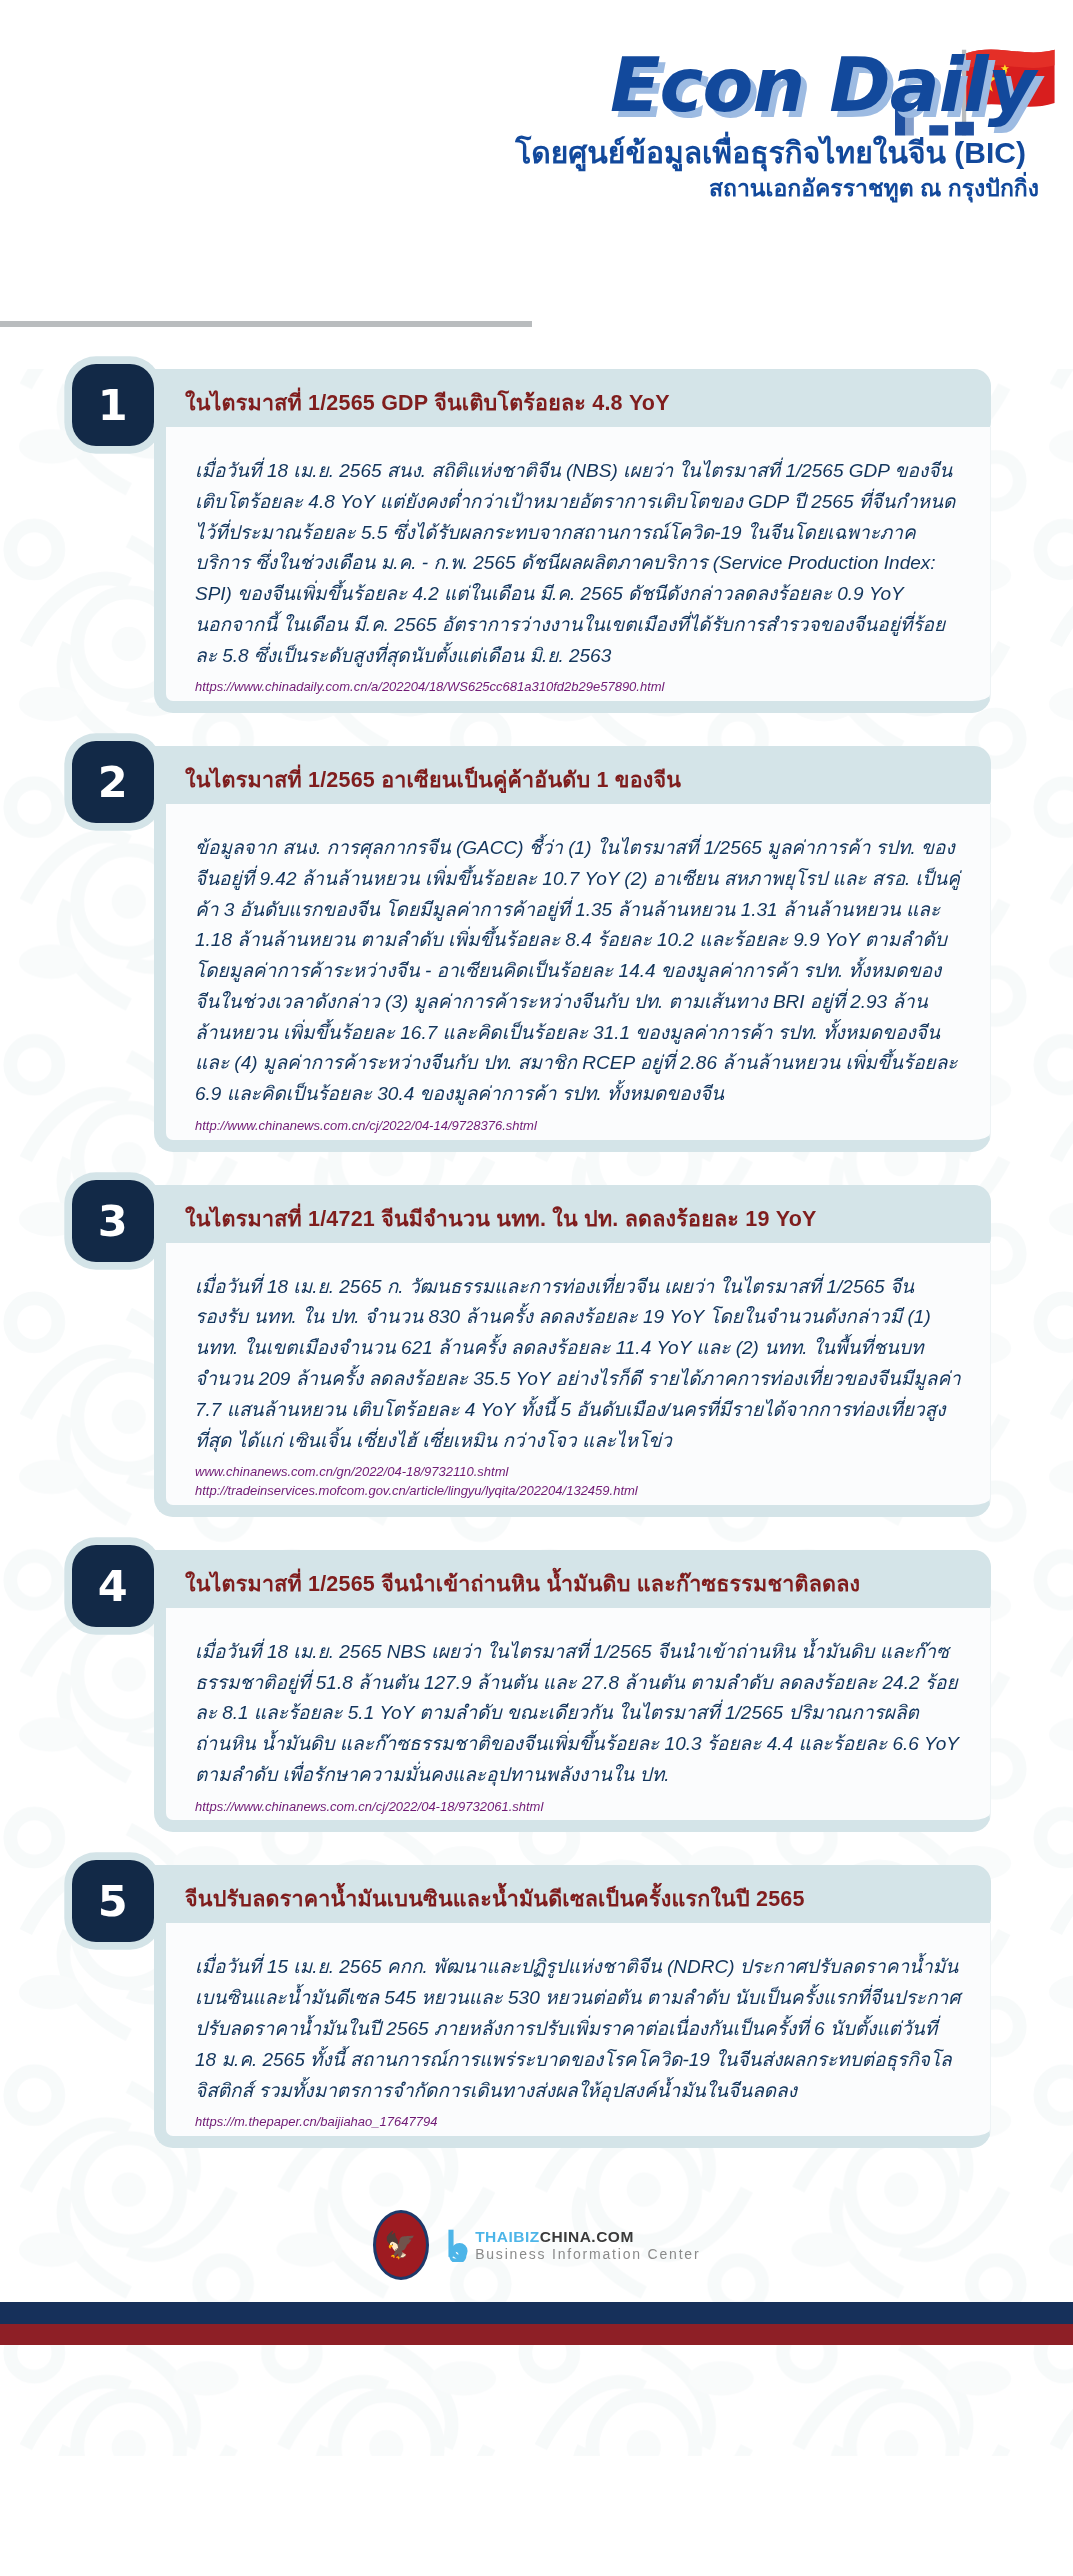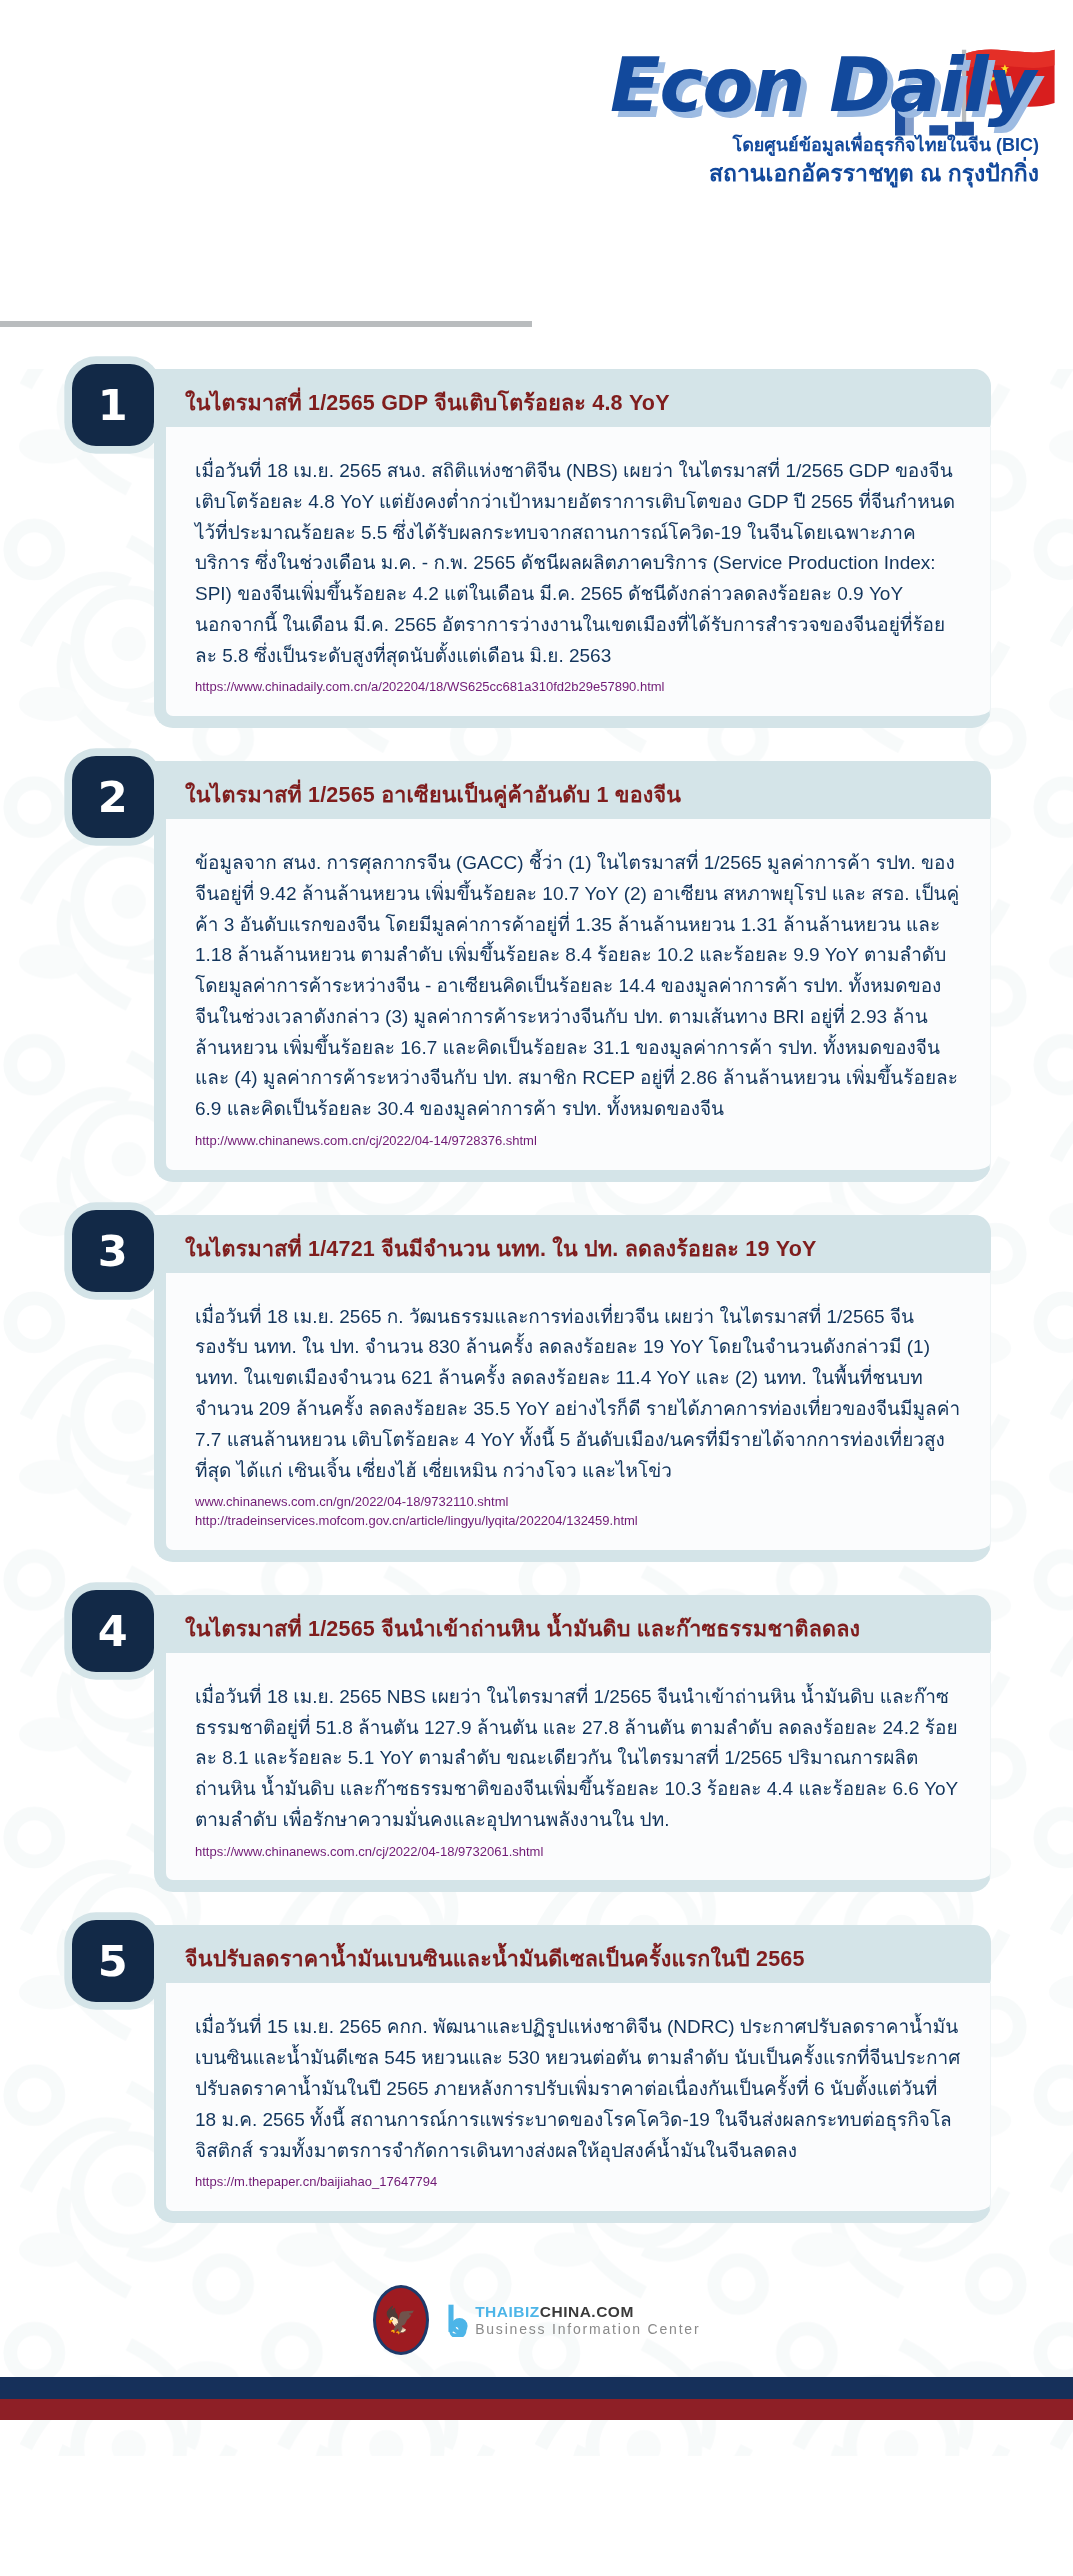--- a/index.html
+++ b/index.html
@@ -44,24 +44,24 @@
     font-weight:bold;
     font-size:74px;
     line-height:0.98;
     letter-spacing:-0.9px;
     color:#12499c;
     text-shadow:6px 6px 0 #9dbbe2;
     margin:4px;
     font-style:italic;
   }
   .brand-sub1{
-    font-size:18px;
+    font-size:30px;
     font-weight:bold;
     color:#12499c;
-    margin:12px 0 0 0;
+    margin:12px 13px 0 0;
     line-height:1.25;
   }
   .brand-sub2{
     font-size:23px;
     font-weight:bold;
     color:#12499c;
     margin:2.6px 0 0 0;
     line-height:1.25;
     text-align:right;
   }
@@ -127,24 +127,25 @@
   }
   .card-body{
     background:#fbfcfd;
     border-left:12px solid #d4e4e8;
     border-bottom:12px solid #d4e4e8;
     border-right:1.7px solid #eef3f5;
     border-bottom-left-radius:19px;
     border-bottom-right-radius:19px;
     margin-left:72px;
     margin-top:-12px;
-    padding:29px 29px 19px 29px;
+    padding:29px 29px 4px 29px;
     box-sizing:border-box;
     position:relative;
     z-index:1;
+    font-style:italic;
   }
   .card-text{
     font-size:19px;
     line-height:1.62;
     color:#12355c;
     margin:0;
   }
   .card-links{ margin-top:6.9px; }
   .card-link{
     display:block;

